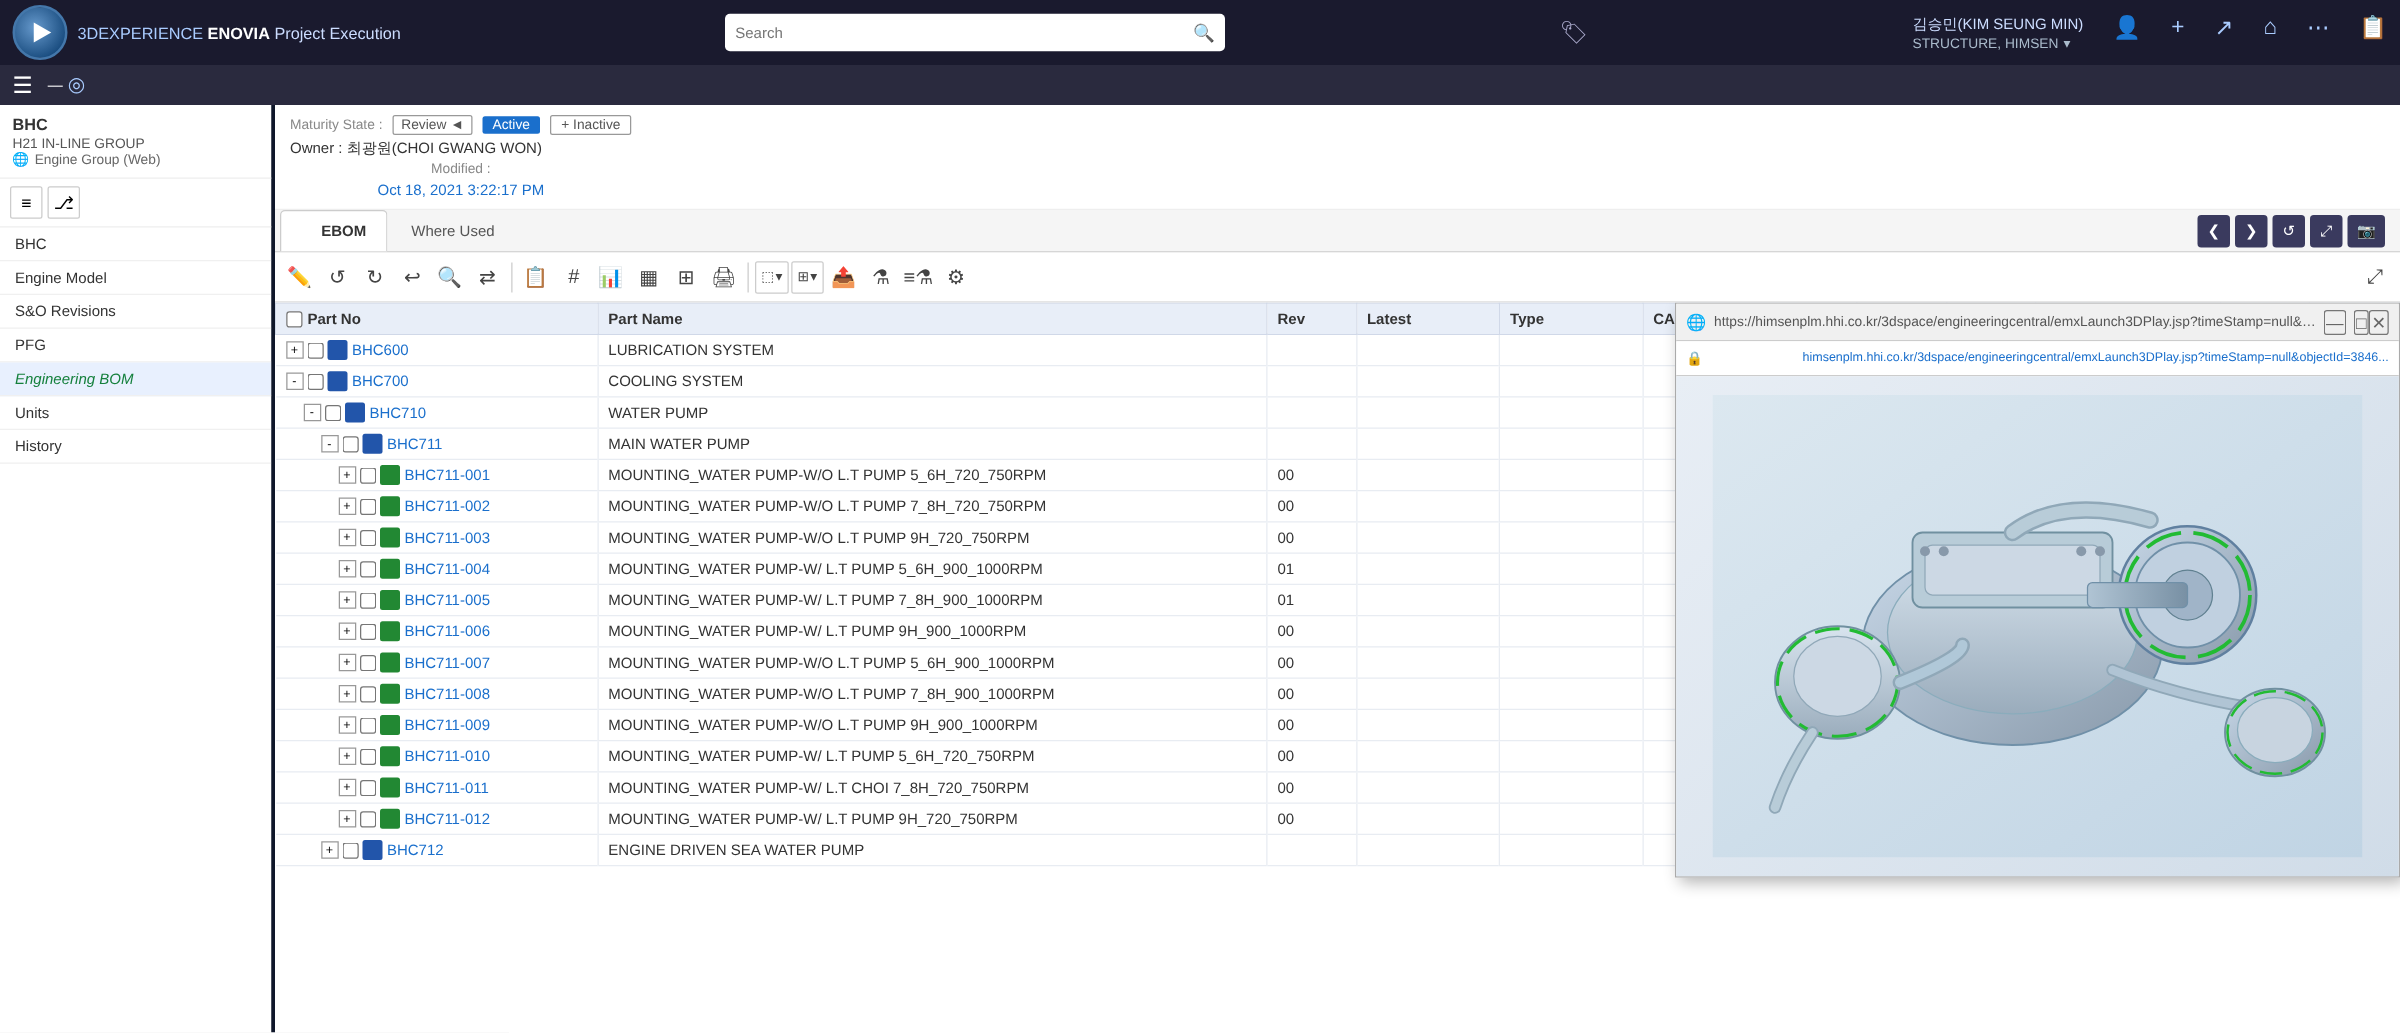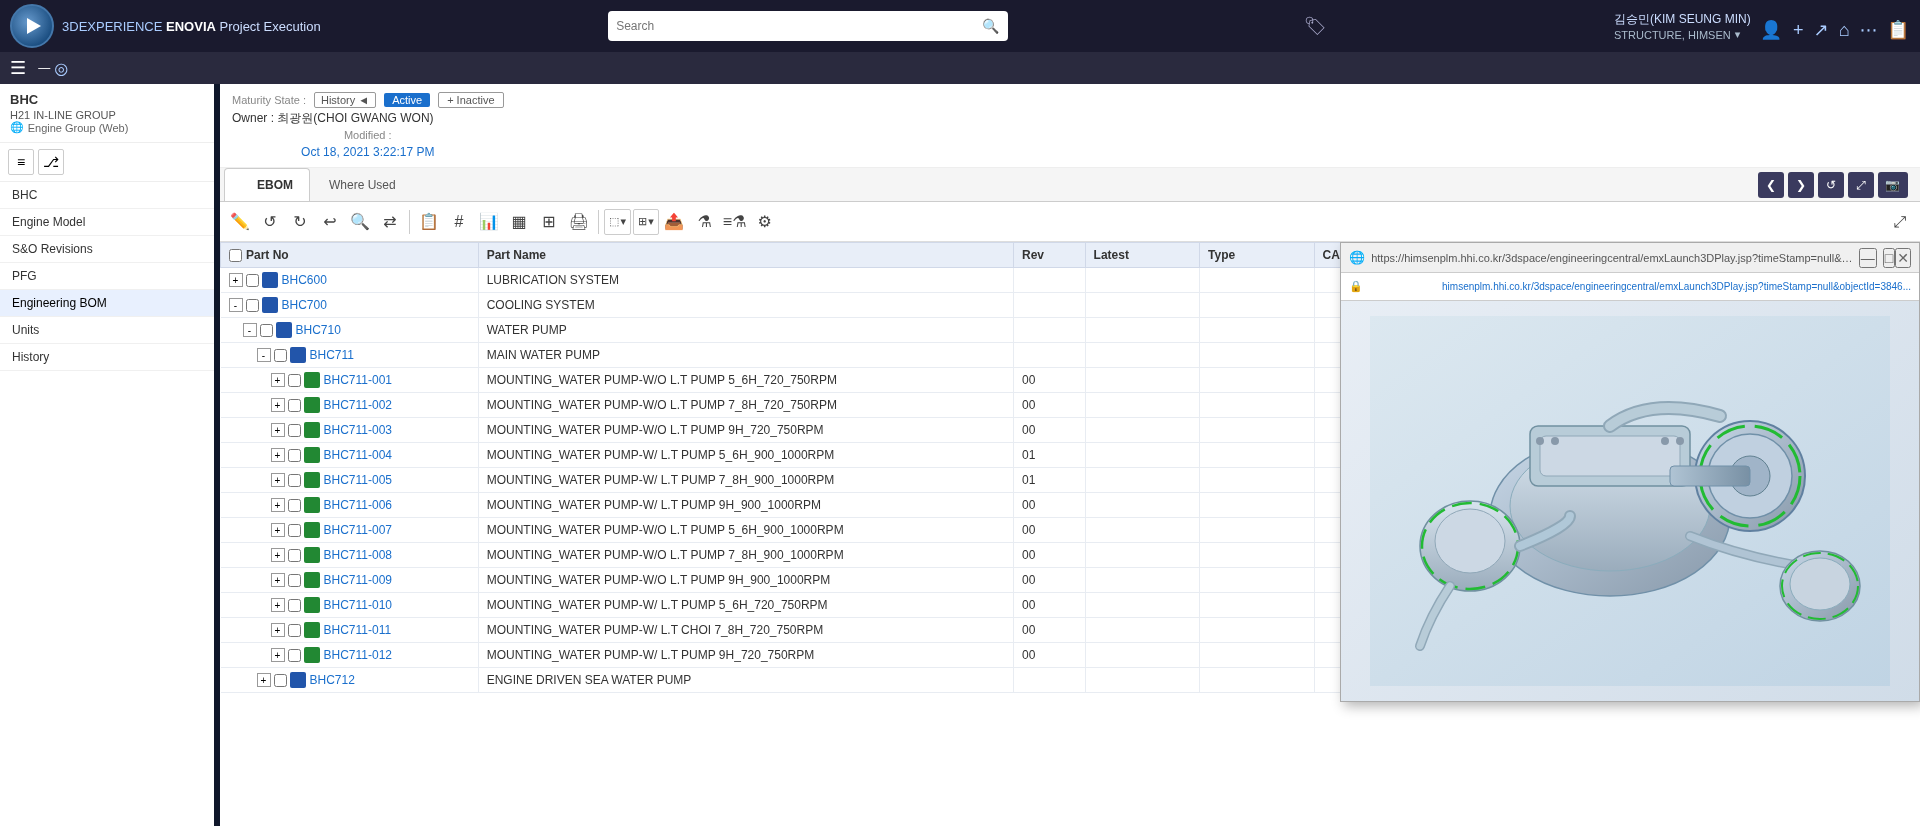--- a/index.html
+++ b/index.html
@@ -13,45 +13,45 @@
     .logo-circle { width: 44px; height: 44px; border-radius: 50%; background: radial-gradient(circle at 40% 40%, #6699cc, #003366); border: 2px solid #4477aa; display: flex; align-items: center; justify-content: center; }
     .logo-play { width: 0; height: 0; border-top: 8px solid transparent; border-bottom: 8px solid transparent; border-left: 14px solid white; margin-left: 3px; }
     .brand-text { color: white; font-size: 13px; }
     .brand-text span.exp { color: #aaccff; }
     .brand-text span.enovia { font-weight: bold; color: white; margin-top: 32px; }
     .brand-text span.app { color: #ccddff; margin-top: 32px; }
     .search-bar { flex: 1; max-width: 400px; margin: 0 auto; display: flex; align-items: center; background: white; border-radius: 4px; padding: 0 8px; height: 30px; }
     .search-bar input { border: none; outline: none; flex: 1; font-size: 12px; }
     .search-icon-svg { color: #999; font-size: 14px; }
     .tag-icon { color: #aaaacc; font-size: 18px; margin-left: 8px; }
-    .top-right-icons { display: flex; align-items: flex-end; gap: 10px; margin-left: auto; }
+    .top-right-icons { display: flex; align-items: flex-start; gap: 24px; margin-left: auto; }
     .user-info { text-align: right; color: white; font-size: 11px; cursor: pointer; }
     .user-info .user-name { color: #ccddff; font-size: 12px; }
     .user-info .user-role { color: #aabbcc; display: flex; align-items: center; gap: 4px; }
     .nav-icon { color: #aaccff; font-size: 18px; cursor: pointer; }
 
     
     .second-row { display: flex; align-items: center; background: #2a2a3e; height: 32px; padding: 0 10px; gap: 4px; }
     .hamburger { color: white; font-size: 18px; cursor: pointer; margin-right: 8px; }
     .compass-icon { color: #aaccff; font-size: 16px; }
 
     
     .main-area { display: flex; height: calc(826px - 84px); }
 
     
-    .sidebar { width: 220px; background: #ffffff; border-right: 6px solid #0f172a; display: flex; flex-direction: column; flex-shrink: 0; }
+    .sidebar { width: 220px; background: #ffffff; border-right: 3px solid #0f172a; display: flex; flex-direction: column; flex-shrink: 0; }
     .sidebar-header { padding: 8px 10px; border-bottom: 1px solid #eee; }
     .sidebar-header .title { font-size: 13px; font-weight: bold; color: #333; }
     .sidebar-header .subtitle { font-size: 11px; color: #555; margin-top: 2px; }
     .sidebar-header .web-link { font-size: 11px; color: #666; display: flex; align-items: center; gap: 4px; }
     .sidebar-toolbar { display: flex; gap: 4px; padding: 6px 8px; border-bottom: 1px solid #eee; }
     .sidebar-btn { width: 26px; height: 26px; border: 1px solid #ccc; background: white; display: flex; align-items: center; justify-content: center; cursor: pointer; border-radius: 2px; font-size: 14px; }
     .sidebar-nav { flex: 1; overflow-y: auto; }
     .sidebar-item { padding: 6px 12px; cursor: pointer; color: #333; font-size: 12px; border-bottom: 1px solid #f0f0f0; }
-    .sidebar-item.active { color: #000000; background: #e8f0fe; font-weight: 500; }
+    .sidebar-item.active { color: #15803d; background: #e8f0fe; font-weight: 500; font-style: italic; }
 
     
     .content-area { flex: 1; display: flex; flex-direction: column; overflow: hidden; background: #ffffff; }
 
     
     .tabs-bar { display: flex; align-items: center; border-bottom: 1px solid #ccc; background: #f5f5f5; padding: 0 4px; height: 34px; }
     .tab { padding: 6px 16px; cursor: pointer; font-size: 12px; color: #555; border: 1px solid transparent; border-bottom: none; margin-right: 2px; border-radius: 4px 4px 0 0; height: 100%; display: flex; align-items: center; }
     .tab.active { background: white; border-color: #ccc; color: #333; font-weight: bold; padding-left: 32px; }
 
     
@@ -191,21 +191,21 @@
       <div class="sidebar-item">History</div>
     </div>
   </div>
 
   <div class="content-area">
 
     <div class="info-header">
       <div class="info-left">
         <div class="maturity-row">
           <span class="info-label">Maturity State :</span>
-          <span class="badge-review">History ◄</span>
+          <span class="badge-review">Review ◄</span>
           <span class="badge-active">Active</span>
           <span class="badge-inactive">+ Inactive</span>
         </div>
         <div>
           <span class="info-value">Owner : 최광원(CHOI GWANG WON)</span>
         </div>
         <div style="display:flex;align-items:center;gap:4px;flex-direction:column;">
           <span class="info-label">Modified :</span>
           <span class="info-value blue">Oct 18, 2021 3:22:17 PM</span>
         </div>

